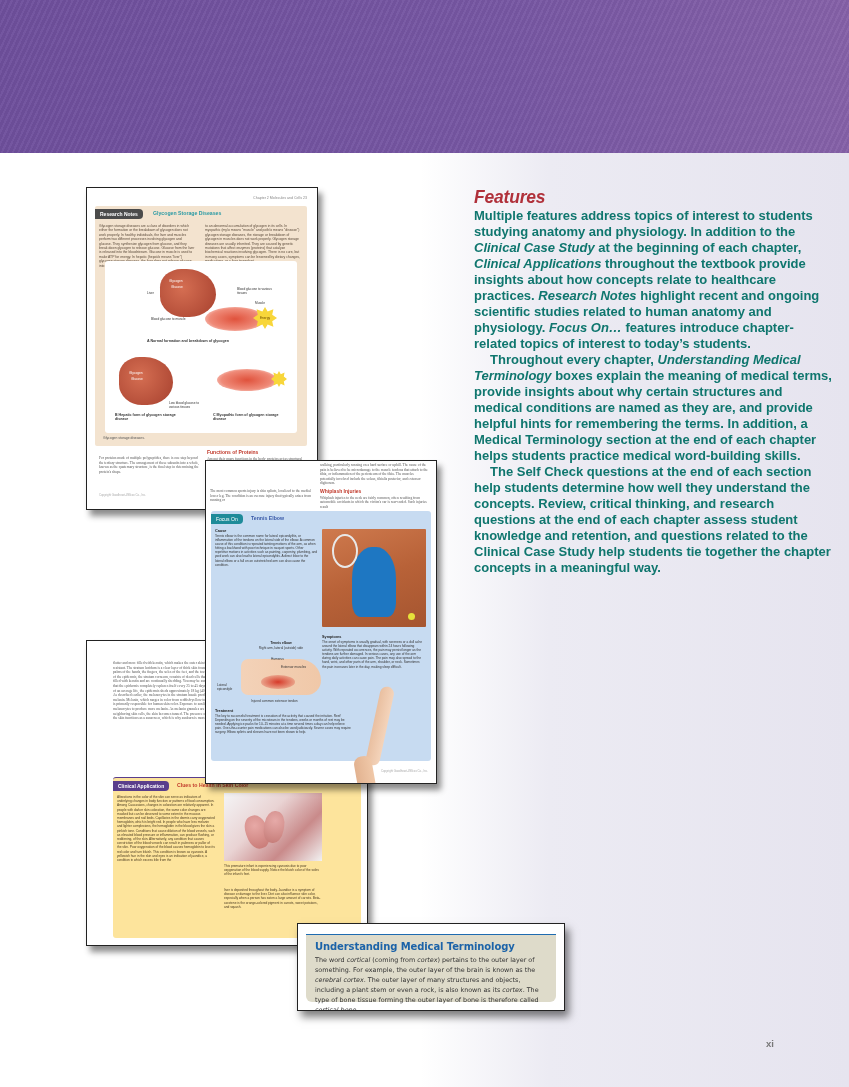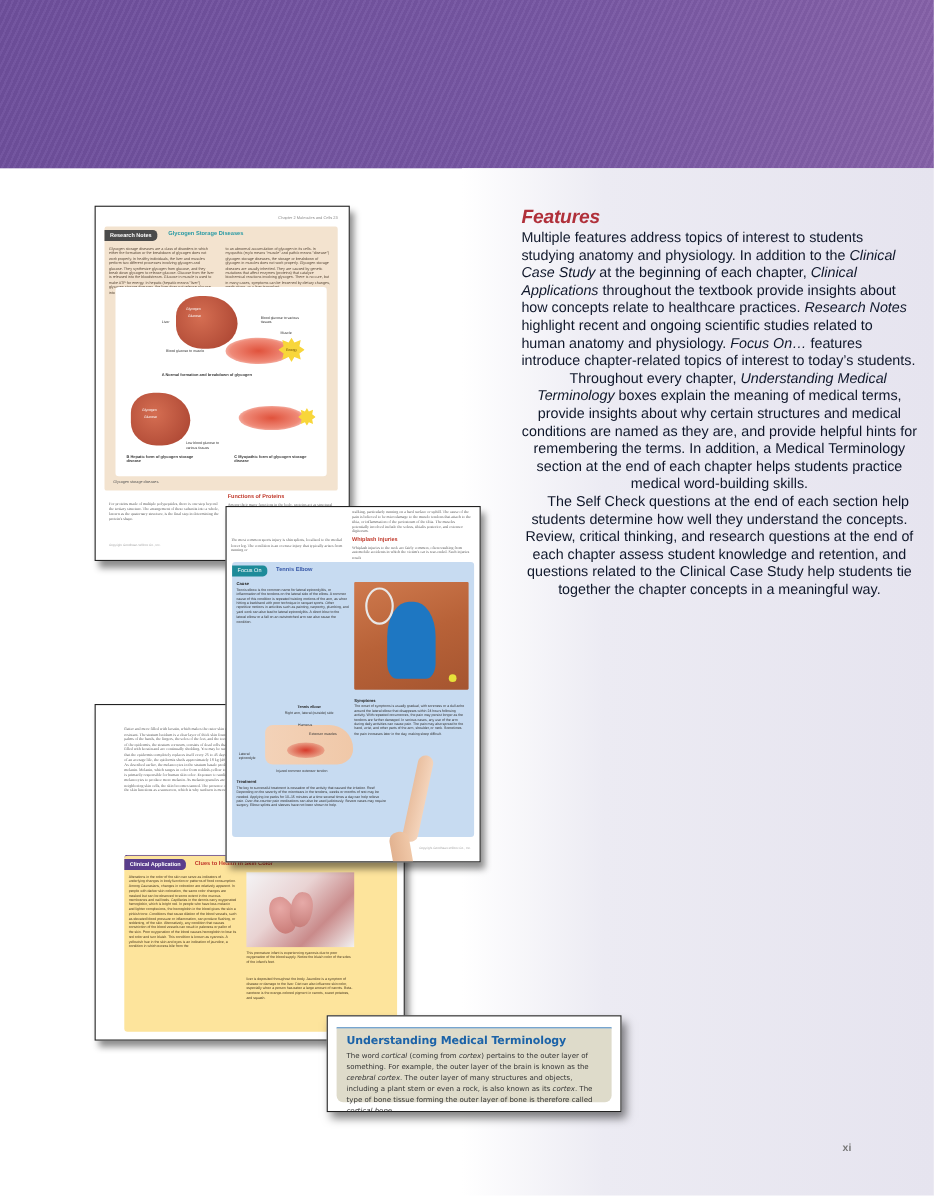--- a/index.html
+++ b/index.html
@@ -74,22 +74,22 @@
   
   #page4 { left:297px; top:923px; width:266px; height:86px; box-shadow: 4px 6px 8px rgba(0,0,0,0.5); }
   .umt-bar { position:absolute; left:8px; top:10px; width:250px; height:1px; background:#1e6bb0; }
   .umt-box { position:absolute; left:8px; top:11px; width:250px; height:67px; background:#dedbca; border-radius:0 0 6px 6px; }
   .umt-title { position:absolute; left:9px; top:6px; font-family:"DejaVu Sans", sans-serif; font-weight:bold; font-size:10px; color:#1c63a8; letter-spacing:-0.1px; }
   .umt-text { position:absolute; left:9px; top:20px; width:236px; font-family:"DejaVu Sans", sans-serif; font-size:6.4px; line-height:10px; color:#333; }
 
   
   .features { position:absolute; left:474px; top:186px; width:360px; }
   .features h2 { margin:0; font-family:"Liberation Sans", sans-serif; font-weight:bold; font-size:17.5px; color:#b0303a; letter-spacing:-0.2px; line-height:22px;font-style:italic; }
-  .features p { margin:0; font-family:"Liberation Sans", sans-serif; font-size:13px; line-height:16px; color:#0f172a; }
-  .features p.indent { text-indent:16px;text-align:center; }
+  .features p { margin:0; font-family:"Liberation Sans", sans-serif; font-size:13px; line-height:16px; color:#0f766e;font-weight:bold; }
+  .features p.indent { text-indent:16px; }
   .features em { font-style:italic; }
   .page-number { position:absolute; left:766px; top:1038px; font-family:"Liberation Sans", sans-serif; font-weight:bold; font-size:9.5px; color:#777; }
 </style>
 </head>
 <body>
 
 <div class="header-band"></div>
 <div class="bg-right"></div>
 
 <div class="page" id="page3">

